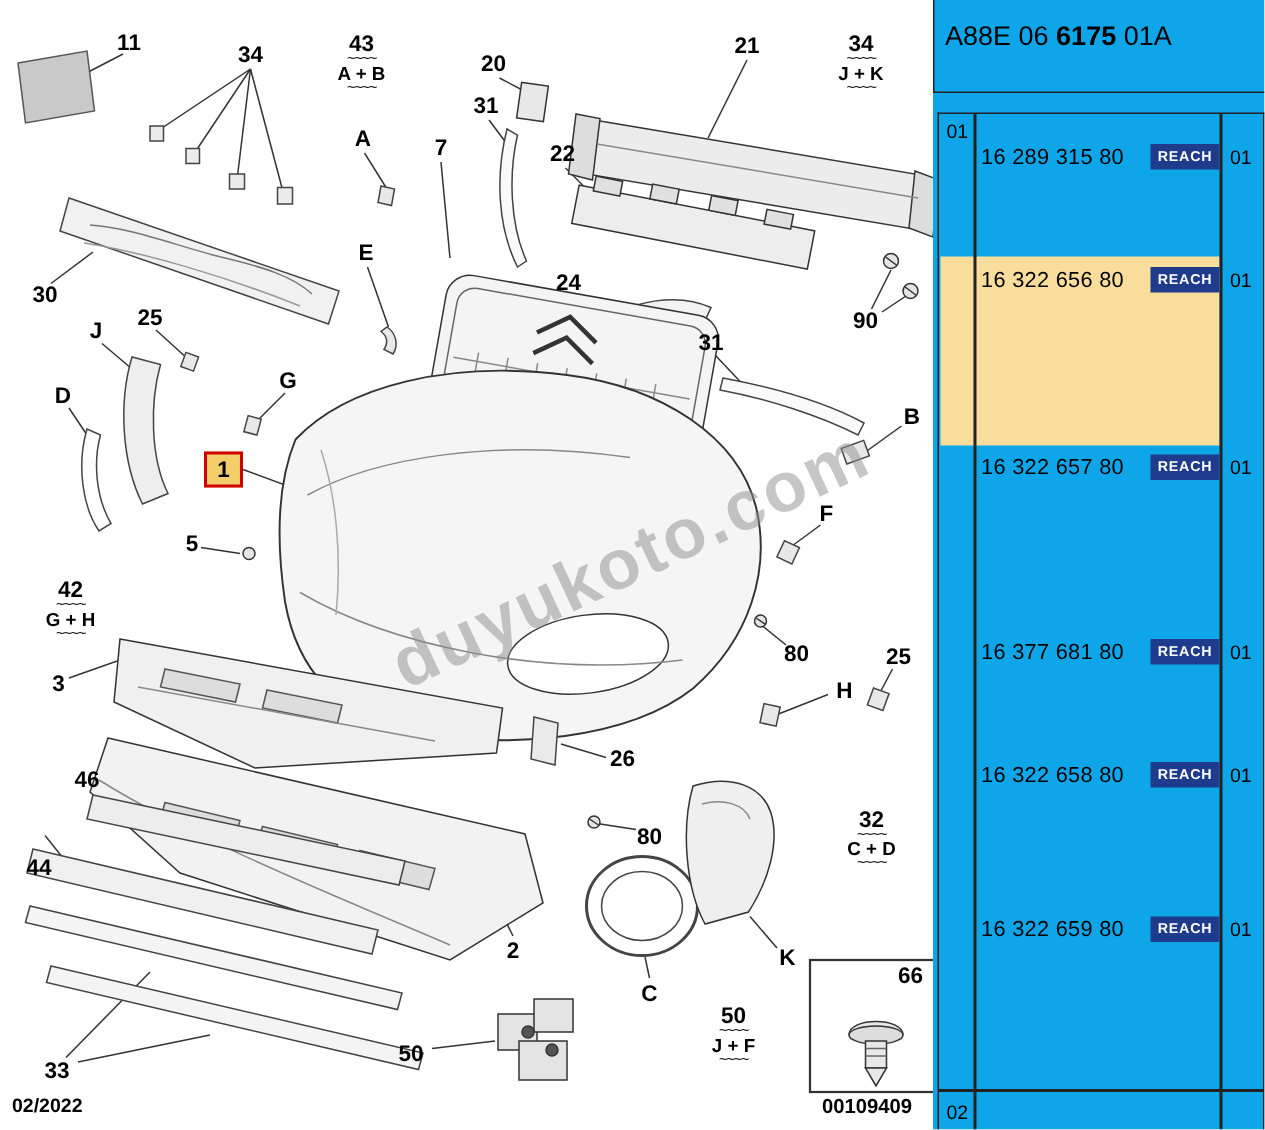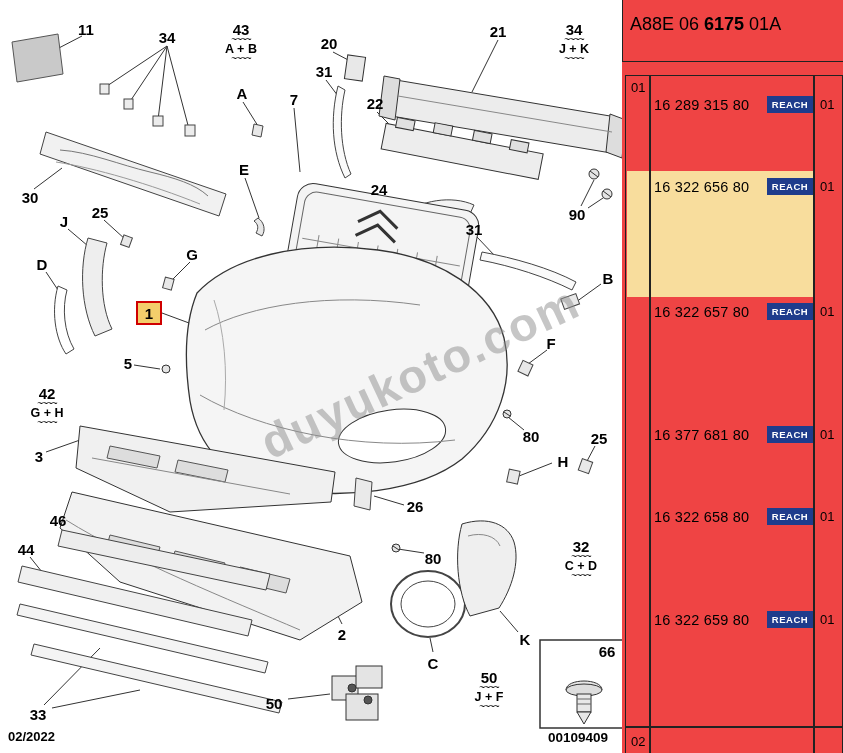--- a/index.html
+++ b/index.html
@@ -28,21 +28,21 @@
     position:absolute; transform:translate(-50%,-50%);
     text-align:center; line-height:1;
   }
   .gc-num { font-weight:bold; font-size:15px; }
   .gc-wave { font-size:10px; letter-spacing:-1px; margin:-2px 0; color:#000; }
   .gc-sub { font-weight:bold; font-size:12.5px; }
   .diagram-date { position:absolute; left:8px; top:729px; font-weight:bold; font-size:13px;text-align:right; }
   .doc-number { position:absolute; left:548px; top:730px; font-weight:bold; font-size:13.5px; }
 
   
-  .panel { position:absolute; left:622px; top:0; width:221px; height:753px; background:#ef4444; }
+  .panel { position:absolute; left:622px; top:0; width:221px; height:753px; background:#0ea5e9; }
   .panel-header {
     position:absolute; top:0; left:0; width:100%; height:62px;
     border-left:1.5px solid #222; border-bottom:1.5px solid #222;
     font-size:18px; padding:14px 0 0 7px; white-space:nowrap;
   }
   .panel-header .bold { font-weight:bold; }
   .parts-table {
     position:absolute; top:75px; left:3px; width:218px; height:678px;
     border-top:1.5px solid #222; border-left:1.5px solid #222; border-right:1px solid #222;
   }
@@ -280,21 +280,21 @@
     <div class="callout" style="left:608px;top:278px">B</div>
     <div class="callout selected" style="left:149px;top:313px">1</div>
     <div class="callout" style="left:128px;top:363px">5</div>
     <div class="callout" style="left:551px;top:343px">F</div>
     <div class="callout" style="left:39px;top:456px">3</div>
     <div class="callout" style="left:531px;top:436px">80</div>
     <div class="callout" style="left:599px;top:438px">25</div>
     <div class="callout" style="left:563px;top:461px">H</div>
     <div class="callout" style="left:415px;top:506px">26</div>
     <div class="callout" style="left:58px;top:520px">46</div>
-    <div class="callout" style="left:26px;top:549px">44</div>
+    <div class="callout" style="left:26px;top:579px">44</div>
     <div class="callout" style="left:433px;top:558px">80</div>
     <div class="callout" style="left:342px;top:634px">2</div>
     <div class="callout" style="left:38px;top:714px">33</div>
     <div class="callout" style="left:274px;top:703px">50</div>
     <div class="callout" style="left:433px;top:663px">C</div>
     <div class="callout" style="left:525px;top:639px">K</div>
     <div class="callout" style="left:607px;top:651px">66</div>
 
     <div class="group-callout" style="left:241px;top:42px">
       <div class="gc-num">43</div>

